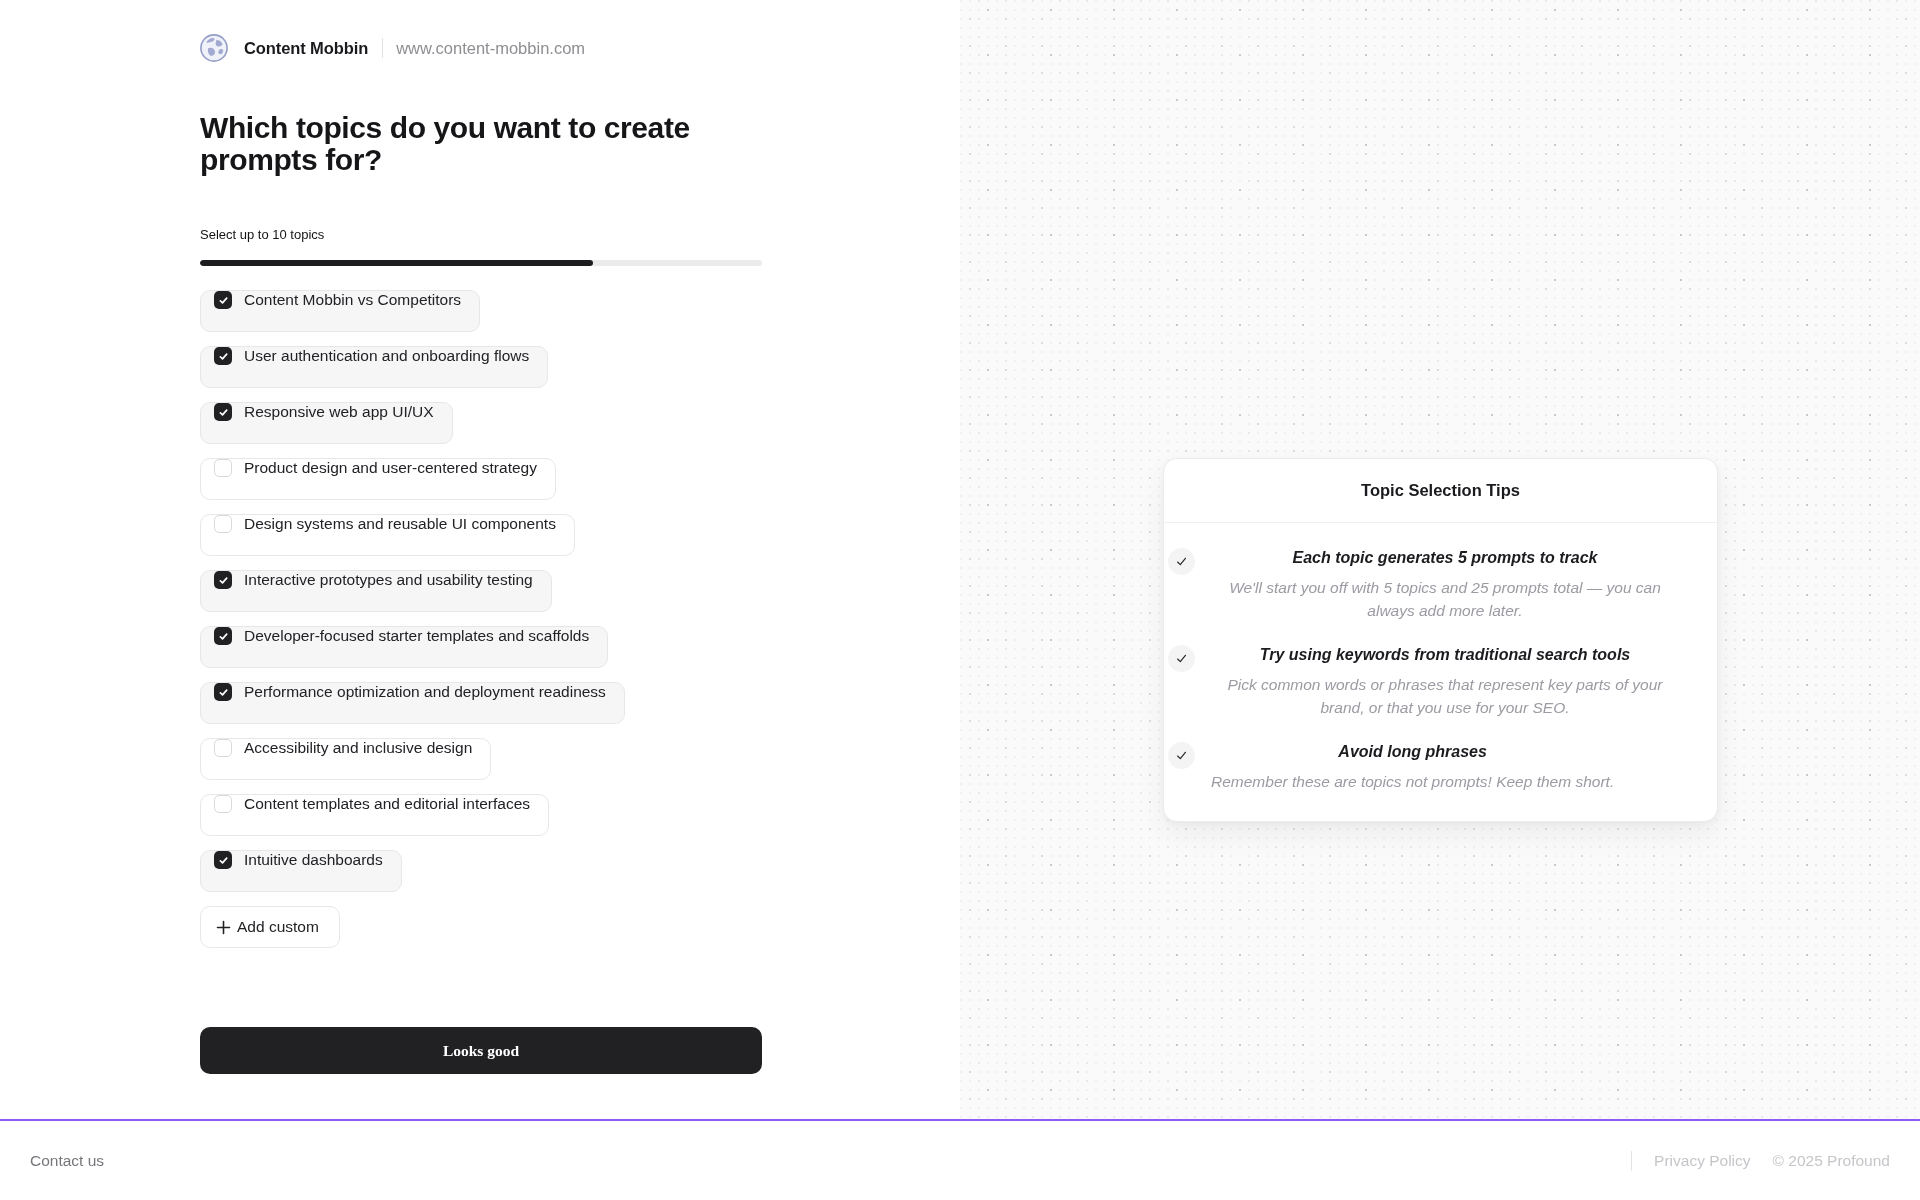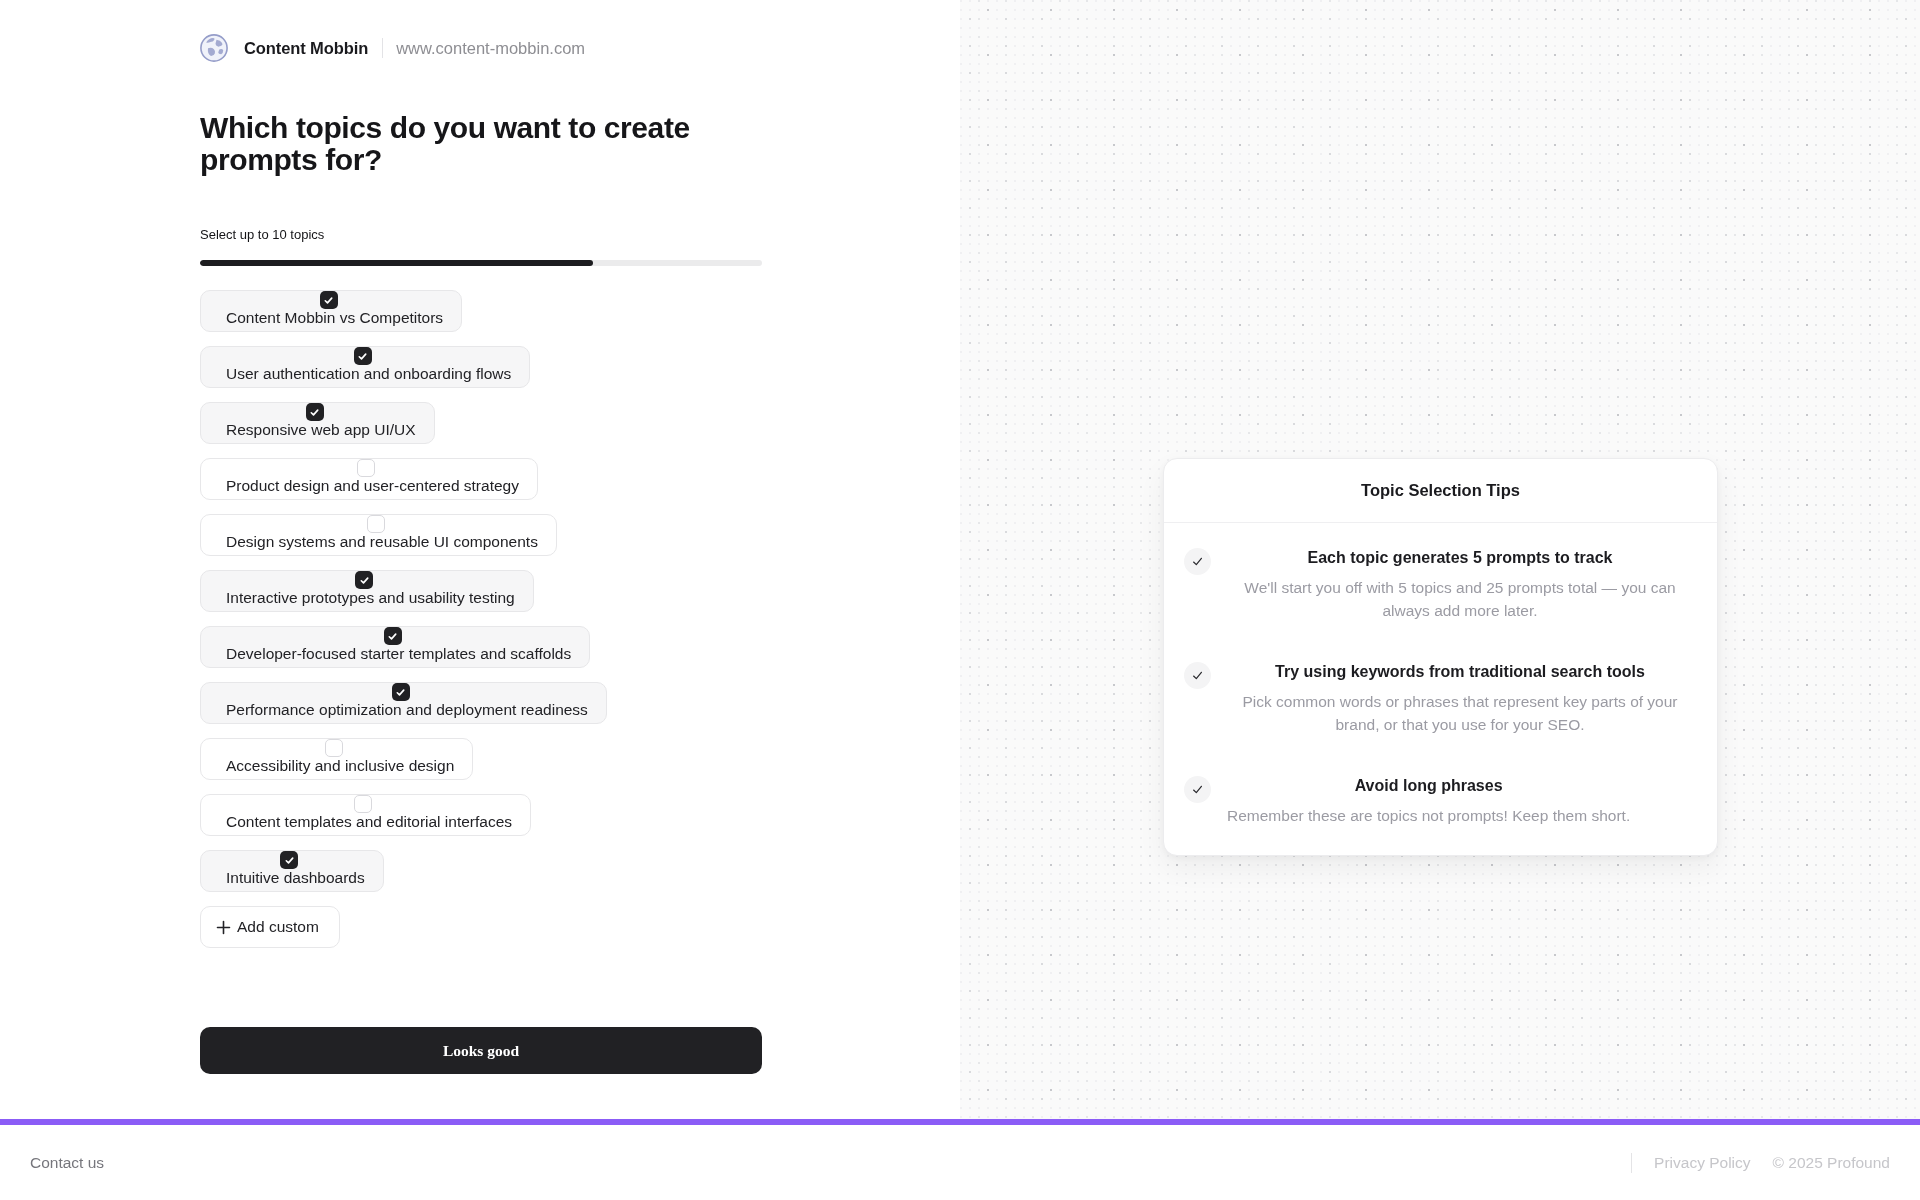--- a/index.html
+++ b/index.html
@@ -37,25 +37,25 @@
   .select-label { margin-top: 51px; font-size: 13px; color: #141417; }
 
   .progress-track {
     margin-top: 18px; height: 6px; width: 562px;
     background: #ebebec; border-radius: 4px; overflow: hidden;
   }
   .progress-fill { height: 100%; background: #1d1d20; border-radius: 4px; width: 0; }
 
   .chip-list { margin-top: 24px; display: flex; flex-direction: column; align-items: flex-start; gap: 14px; }
   .chip {
-    display: inline-flex; align-items: center;
+    display: inline-flex; 
     height: 42px; padding: 0 18px 12px 13px;
     background: #ffffff; border: 1px solid #e7e7e9; border-radius: 10px;
     font-family: inherit; font-size: 15.5px; color: #222226;
-    white-space: nowrap; cursor: pointer; flex-direction: column;
+    white-space: nowrap; cursor: pointer;
   }
   .chip.checked { background: #f6f6f7; }
   .cb {
     width: 18px; height: 18px; flex: none;
     border: 1.5px solid #d9d9dd; border-radius: 5px; background: #ffffff;
     display: inline-flex; align-items: center; justify-content: center;
   }
   .chip.checked .cb { border: none; background: #212124; }
   .cb svg { display: none; width: 11px; height: 11px; }
   .chip.checked .cb svg { display: block; }
@@ -97,34 +97,34 @@
     position: absolute; left: 203px; top: 458px; width: 555px;
     background: #ffffff;
     border: 1px solid #ececee; border-radius: 14px;
     box-shadow: 0 12px 28px rgba(0,0,0,0.055), 0 2px 6px rgba(0,0,0,0.04);
   }
   .tips-card-header {
     height: 64px; display: flex; align-items: center; justify-content: center;
     border-bottom: 1px solid #efeff1;
     font-size: 16.5px; font-weight: 600; color: #1a1a1e;
   }
-  .tips-card-body { padding: 24px 24px 28px 20px; display: flex; flex-direction: column; gap: 39px; }
+  .tips-card-body { padding: 24px 24px 28px 4px; display: flex; flex-direction: column; gap: 22px; font-style: italic; }
   .tip { display: flex; gap: 16px; }
   .tip-icon {
     width: 27px; height: 27px; flex: none; margin-top: 1px;
     border-radius: 50%; background: #f4f4f5;
     display: flex; align-items: center; justify-content: center;
   }
   .tip-icon svg { width: 13px; height: 13px; }
   .tip-title { font-size: 16px; line-height: 22px; font-weight: 600; color: #1c1c20; }
   .tip-body { margin-top: 7px; max-width: 468px; font-size: 15.5px; line-height: 23px; color: #9b9ba3; }
 
   
   .footer {
-    height: 81px; border-top: 6px solid #8b5cf6; background: #ffffff;
+    height: 81px; border-top: 2px solid #8b5cf6; background: #ffffff;
     display: flex; align-items: center; justify-content: space-between;
     padding: 0 30px;
   }
   .footer-link { font-size: 15.5px; color: #76767c; cursor: pointer; }
   .footer-right { display: flex; align-items: center; gap: 22px; }
   .footer-sep { width: 1px; height: 20px; background: #e4e4e6; }
   .footer-muted { font-size: 15.5px; color: #c6c6ca; }
   .footer-muted.link { cursor: pointer; }
 </style>
 </head>

